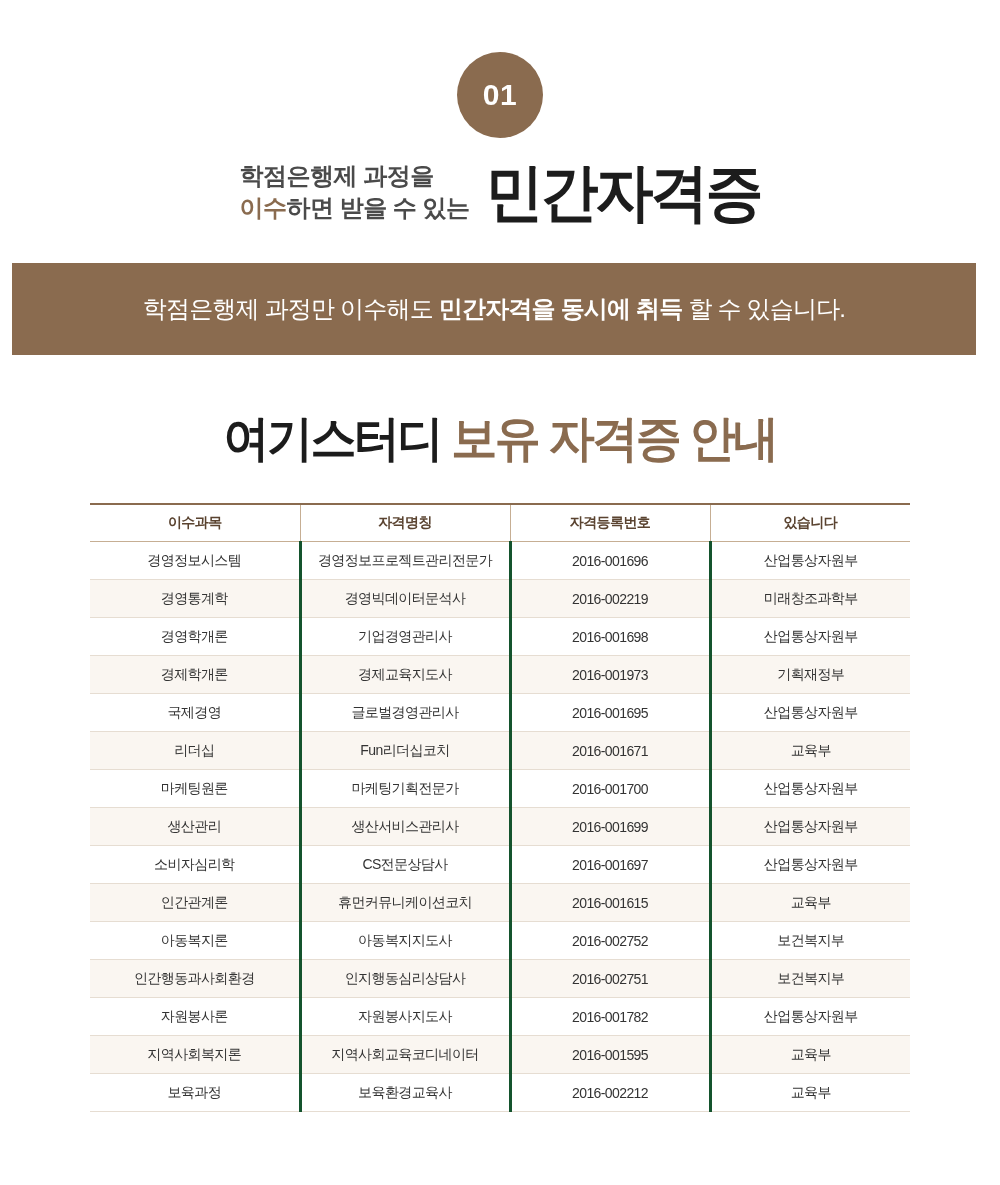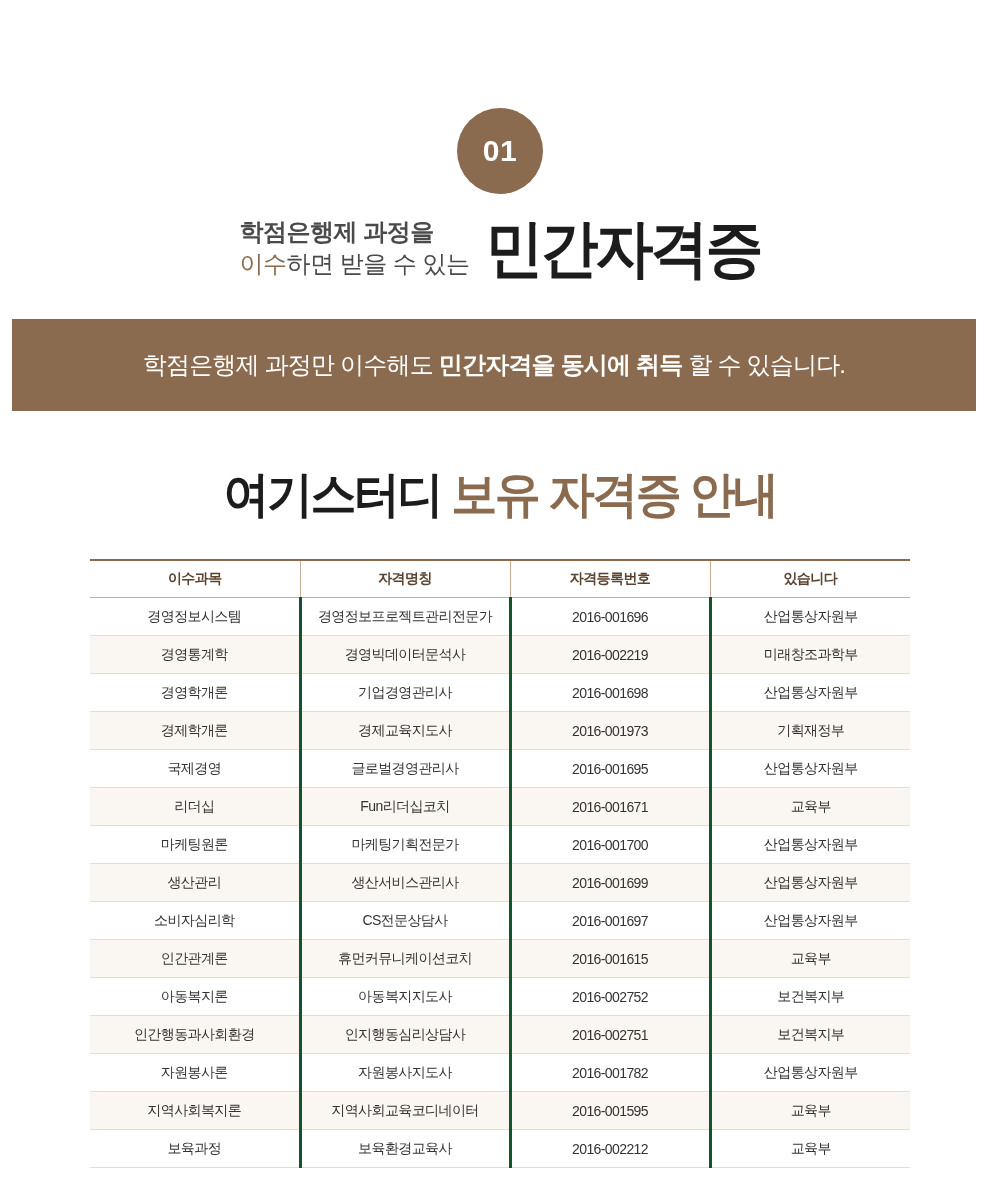--- a/index.html
+++ b/index.html
@@ -13,21 +13,21 @@
     font-family: "Liberation Sans", sans-serif;
     overflow: hidden;
     position: relative;
   }
 
   
   .badge-wrap {
     width: 100%;
     display: flex;
     justify-content: center;
-    padding-top: 108px;
+    padding-top: 52px;
   }
   .step-badge {
     width: 86px;
     height: 86px;
     border-radius: 50%;
     background: #8a6b4f;
     color: #ffffff;
     display: flex;
     align-items: center;
     justify-content: center;
@@ -49,21 +49,21 @@
     line-height: 1.32;
   }
   .headline-left .line1 {
     font-size: 24px;
     font-weight: bold;
     color: #4a4a4a;
     letter-spacing: -0.5px;
   }
   .headline-left .line2 {
     font-size: 24px;
-    font-weight: normal;
+    font-weight: bold;
     color: #4a4a4a;
     letter-spacing: -0.5px;
   }
   .headline-left .line2 .accent {
     color: #8a6b4f;
   }
   .headline-right {
     font-size: 58px;
     font-weight: bold;
     color: #1c1c1c;

